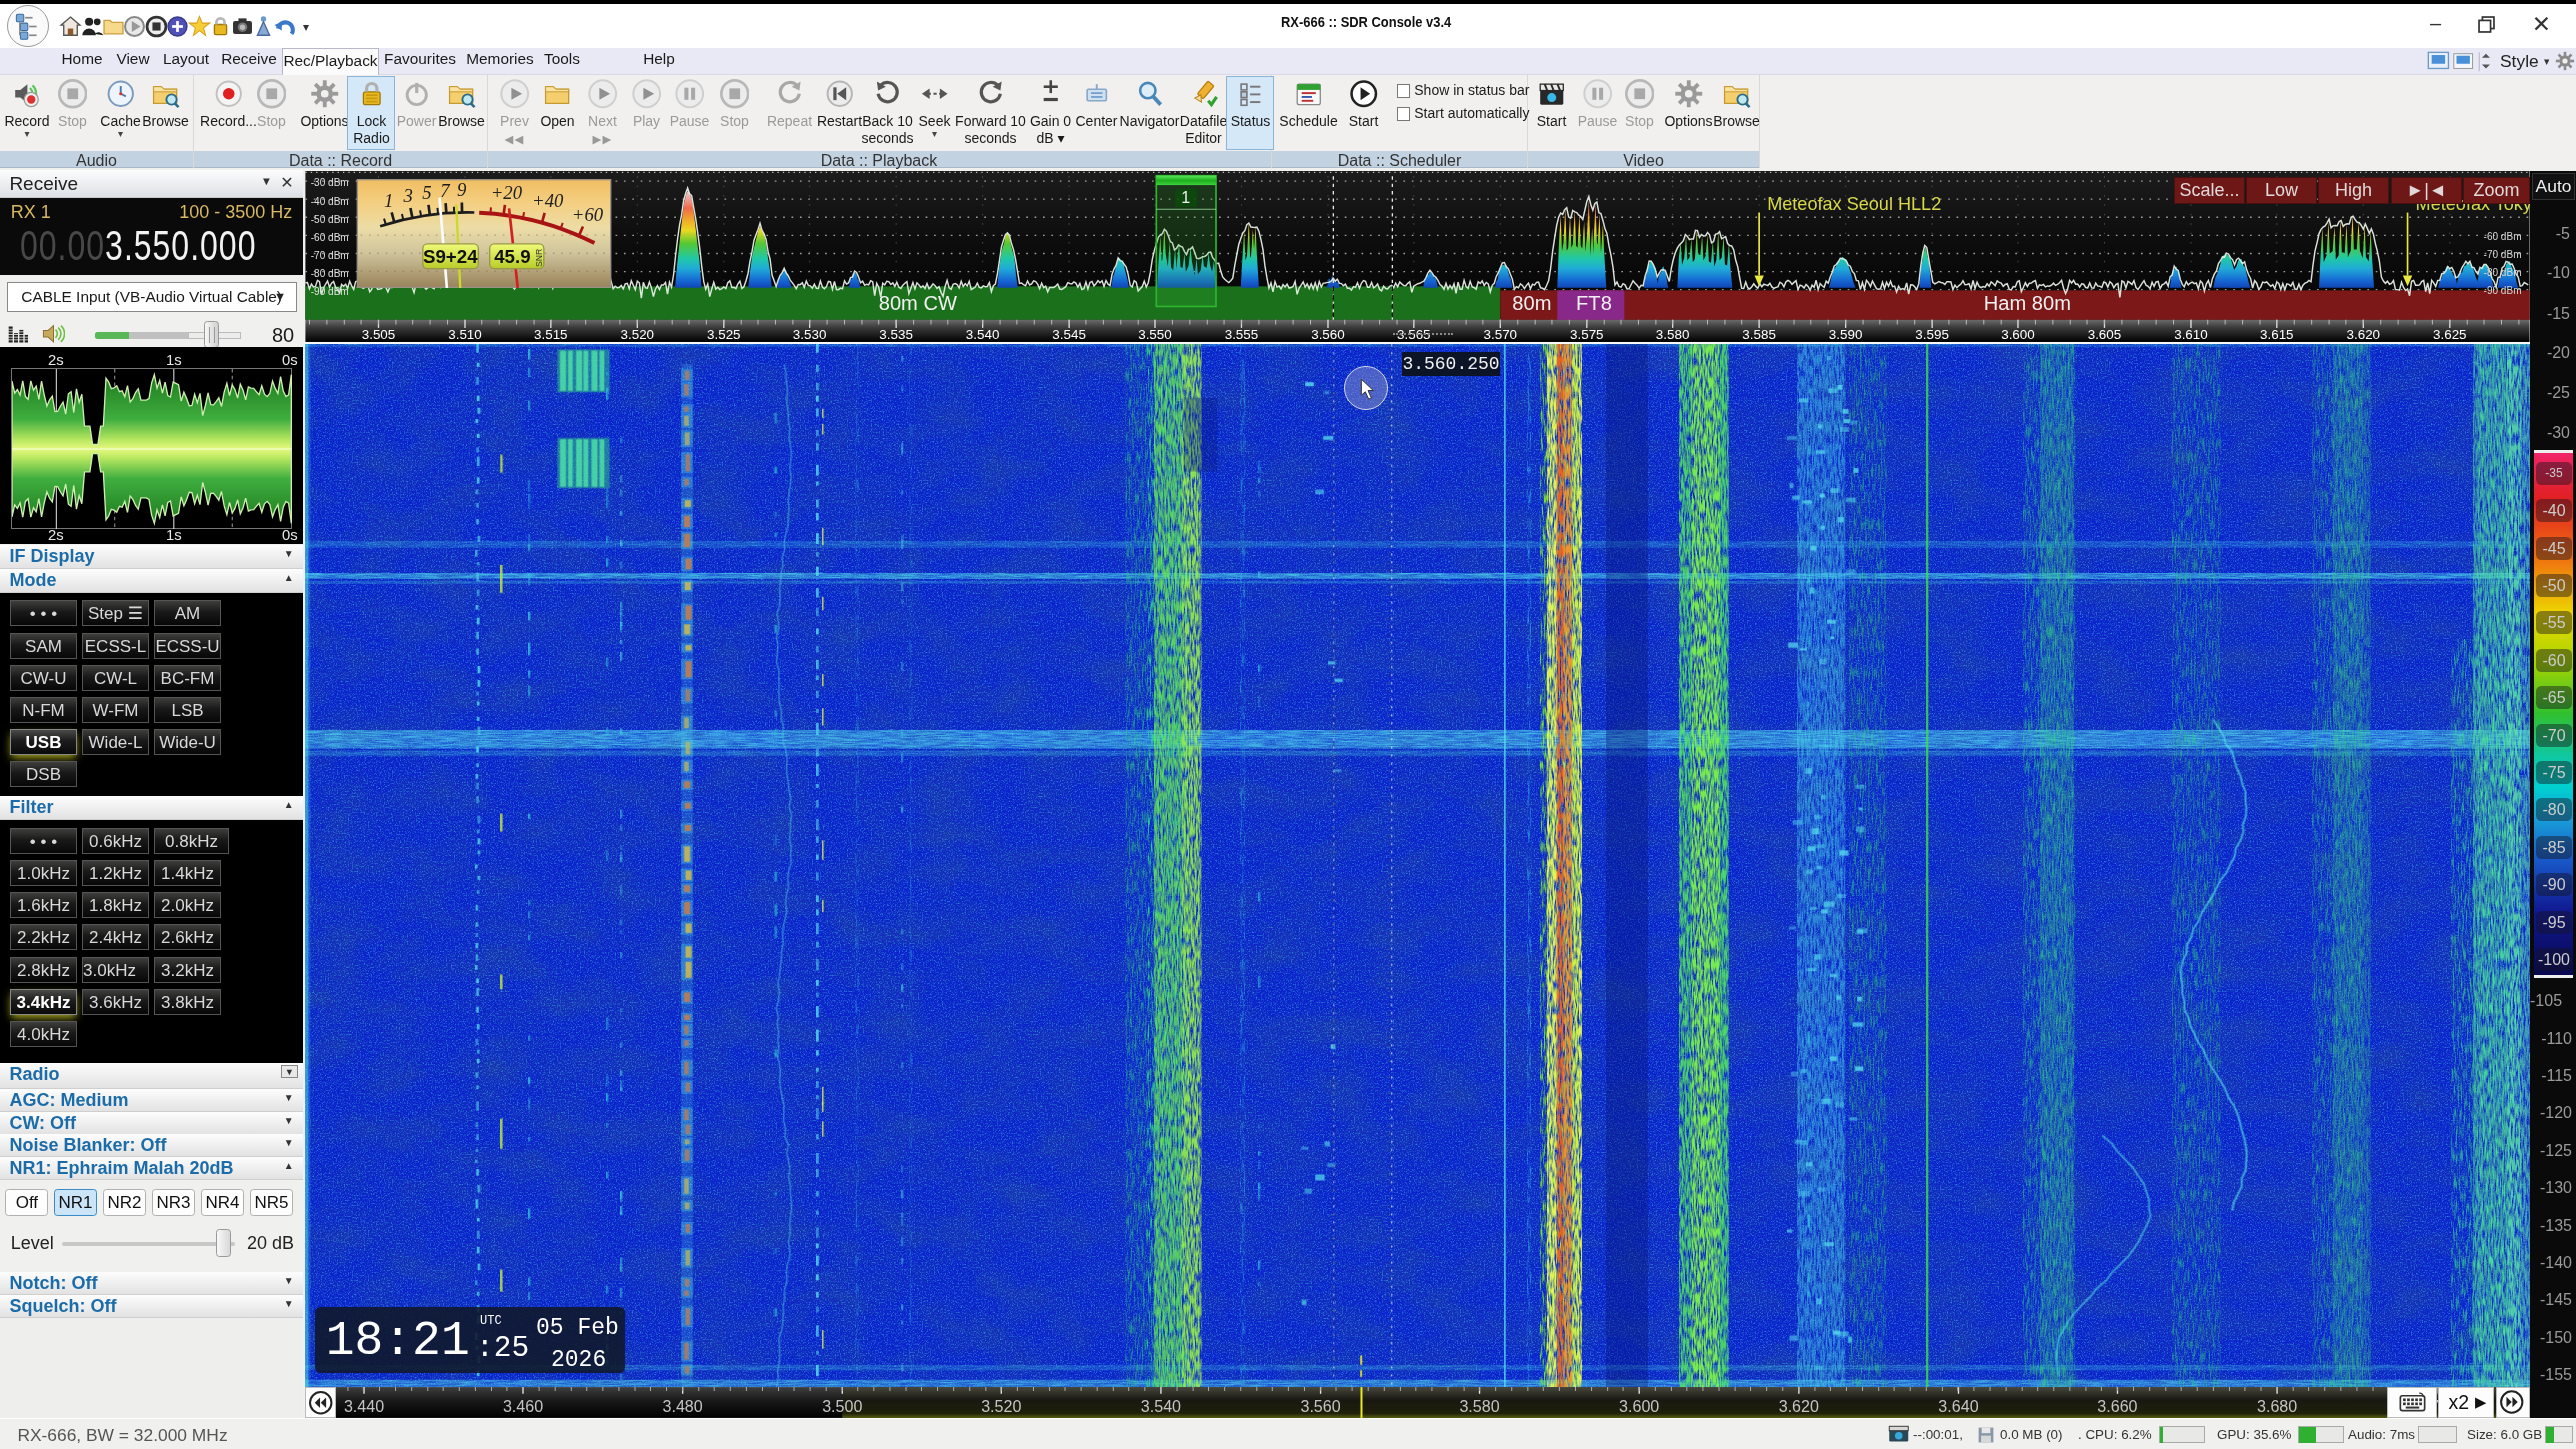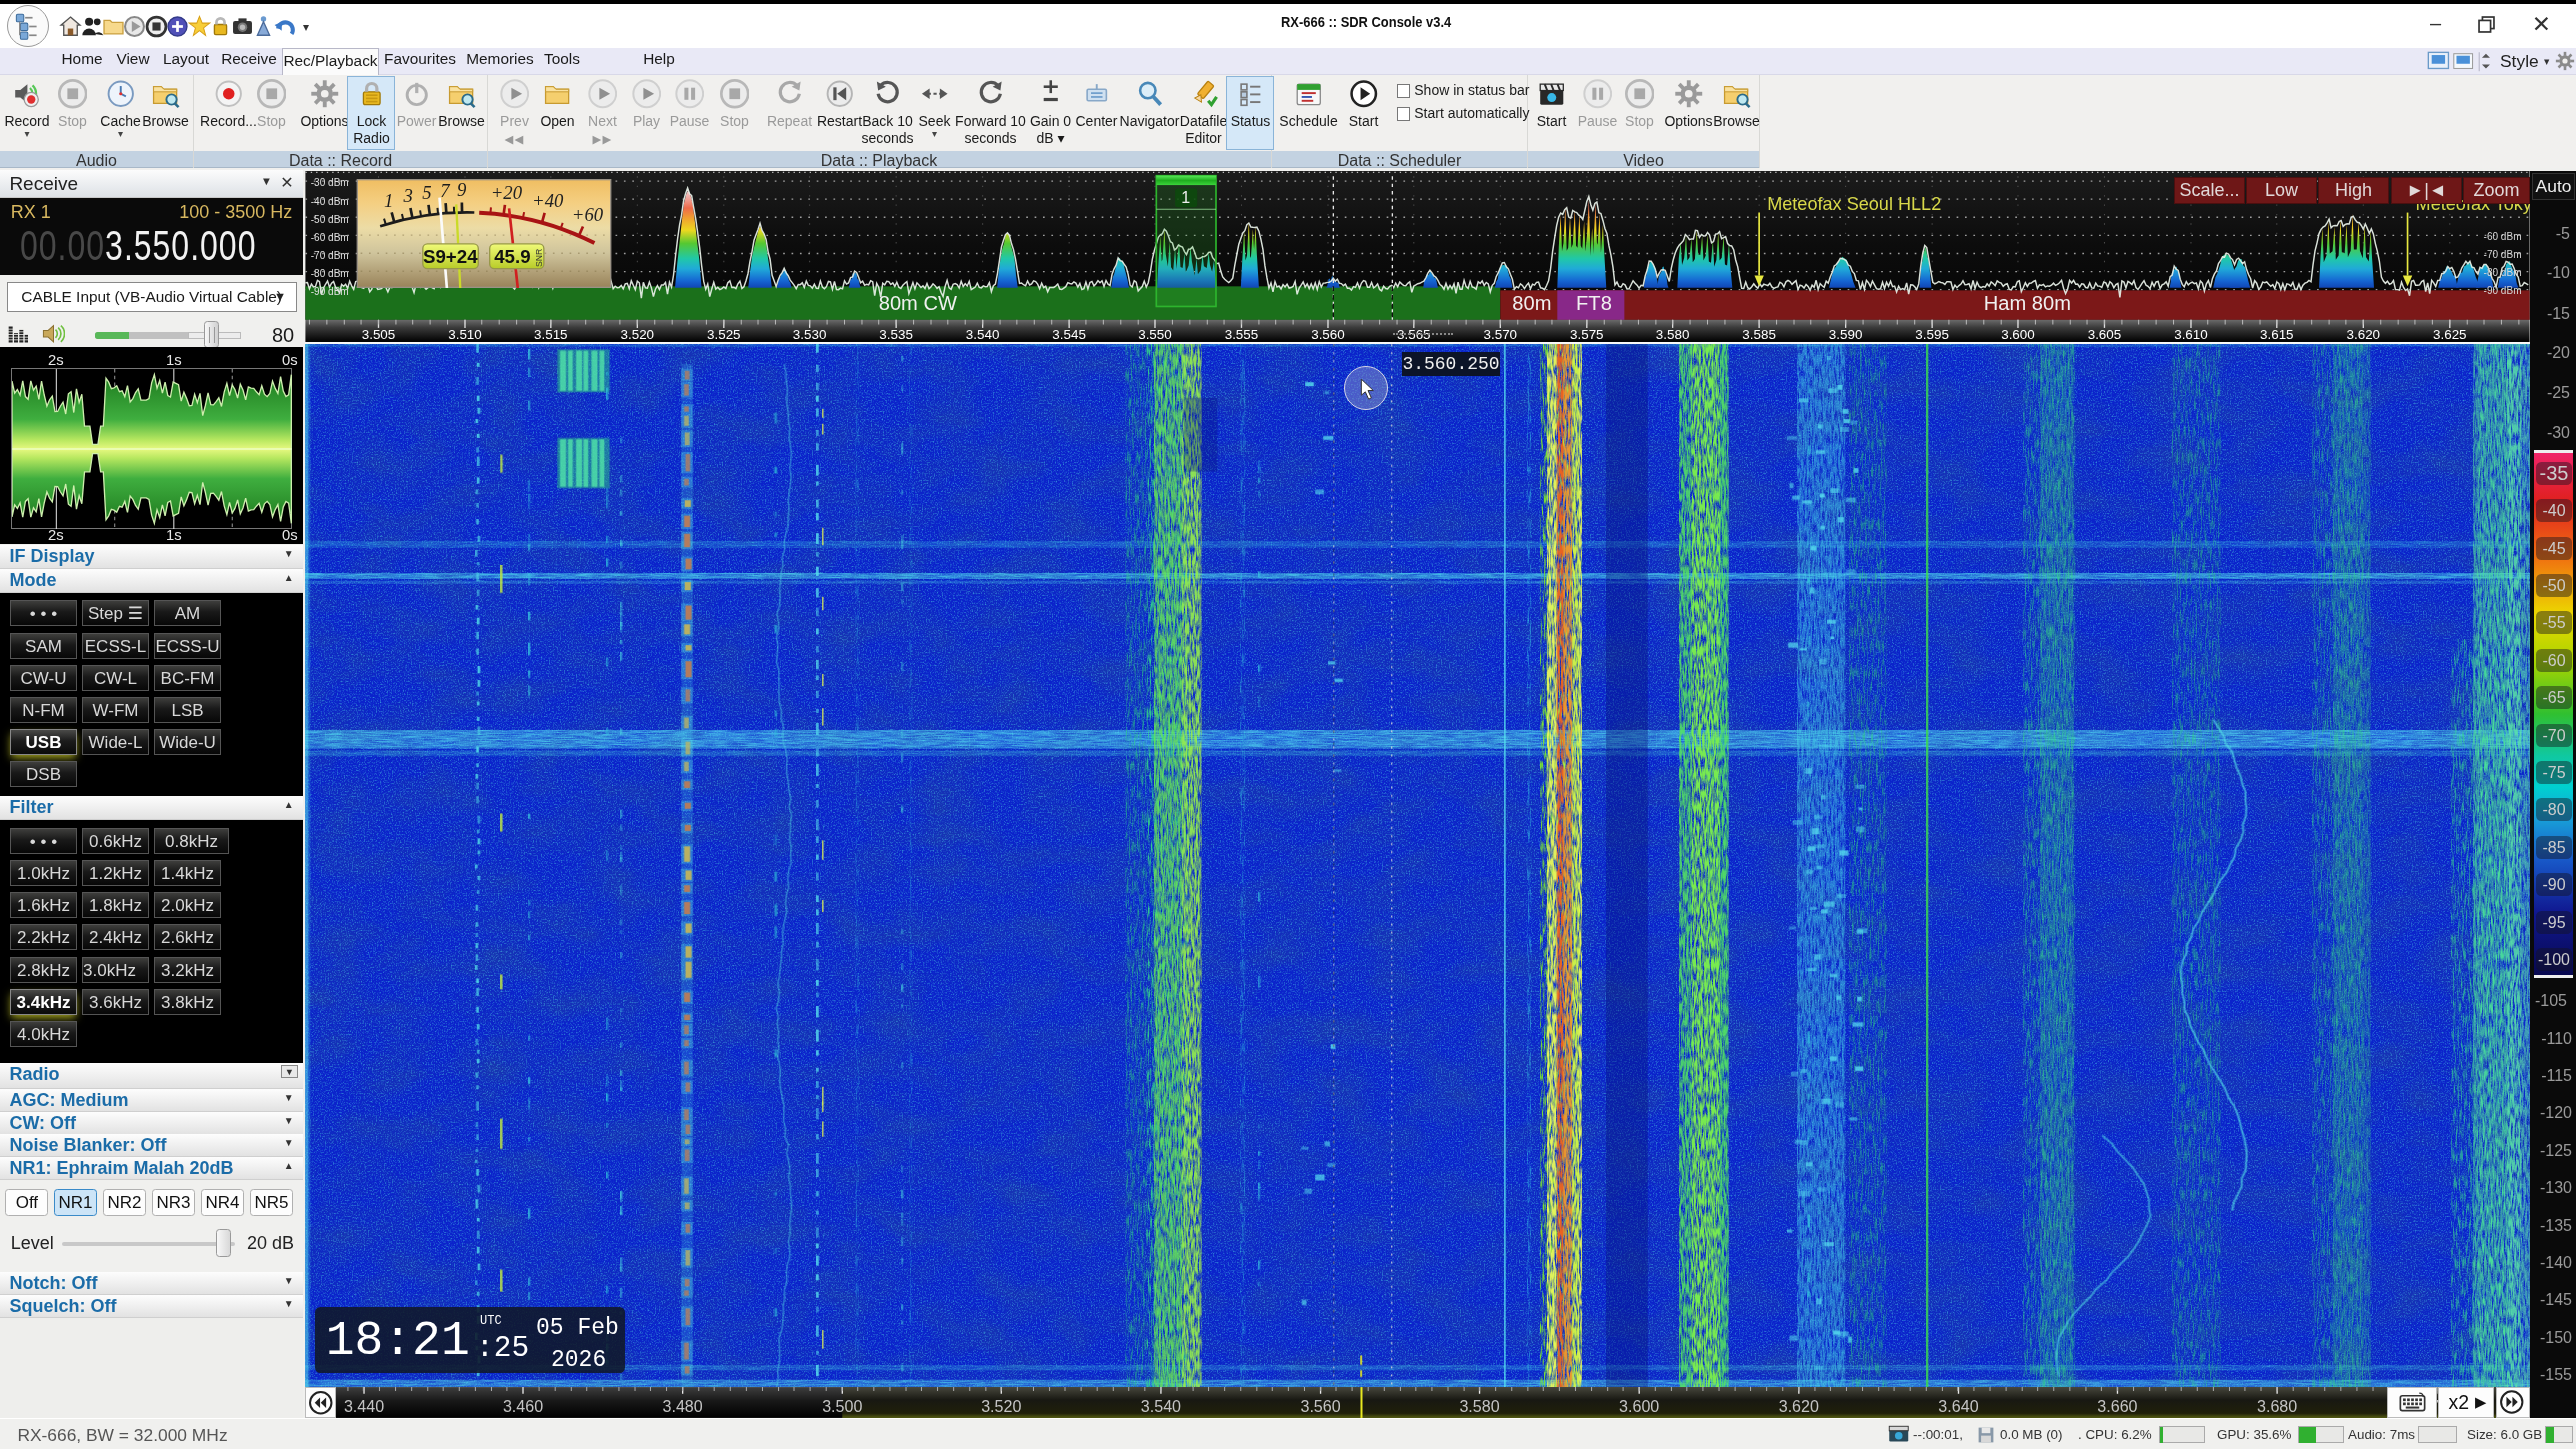--- a/index.html
+++ b/index.html
@@ -1789,35 +1789,35 @@
 <div class="abs" style="left:2532px;top:173px;width:43px;height:27px;background:#111;border:0.7px solid #333;color:#eee;font-size:17.4px;text-align:center;line-height:25.5px;">Auto</div>
 <div class="abs" style="left:2530px;top:225px;width:40px;text-align:right;font-size:16px;color:#9a9a9a;">-5</div>
 <div class="abs" style="left:2530px;top:264px;width:40px;text-align:right;font-size:16px;color:#9a9a9a;">-10</div>
 <div class="abs" style="left:2530px;top:305px;width:40px;text-align:right;font-size:16px;color:#9a9a9a;">-15</div>
 <div class="abs" style="left:2530px;top:344px;width:40px;text-align:right;font-size:16px;color:#9a9a9a;">-20</div>
 <div class="abs" style="left:2530px;top:384px;width:40px;text-align:right;font-size:16px;color:#9a9a9a;">-25</div>
 <div class="abs" style="left:2530px;top:424px;width:40px;text-align:right;font-size:16px;color:#9a9a9a;">-30</div>
 <div class="abs" style="left:2534px;top:450px;width:39px;height:2.7px;background:#eee;"></div>
 <div class="abs" style="left:2534px;top:453px;width:39px;height:522px;background:linear-gradient(#f02468,#e02020 9%,#f07010 20%,#ecd800 31%,#a8d400 40%,#30c030 50%,#10c8a0 58%,#00d0d0 64%,#18a0d8 70%,#1858c8 78%,#101890 88%,#080850 100%);"></div>
 <div class="abs" style="left:2534px;top:975px;width:39px;height:2.7px;background:#eee;"></div>
-<div class="abs" style="left:2536px;top:462px;width:36px;height:23px;background:rgba(20,20,30,0.45);border-radius:5.4px;text-align:center;font-size:20px;color:#ccc;line-height:23px;">-35</div>
+<div class="abs" style="left:2536px;top:462px;width:36px;height:23px;background:rgba(20,20,30,0.45);border-radius:5.4px;text-align:center;font-size:12px;color:#ccc;line-height:23px;">-35</div>
 <div class="abs" style="left:2536px;top:499px;width:36px;height:23px;background:rgba(20,20,30,0.45);border-radius:5.4px;text-align:center;font-size:16px;color:#ccc;line-height:23px;">-40</div>
 <div class="abs" style="left:2536px;top:537px;width:36px;height:23px;background:rgba(20,20,30,0.45);border-radius:5.4px;text-align:center;font-size:16px;color:#ccc;line-height:23px;">-45</div>
 <div class="abs" style="left:2536px;top:574px;width:36px;height:23px;background:rgba(20,20,30,0.45);border-radius:5.4px;text-align:center;font-size:16px;color:#ccc;line-height:23px;">-50</div>
 <div class="abs" style="left:2536px;top:611px;width:36px;height:23px;background:rgba(20,20,30,0.45);border-radius:5.4px;text-align:center;font-size:16px;color:#ccc;line-height:23px;">-55</div>
 <div class="abs" style="left:2536px;top:649px;width:36px;height:23px;background:rgba(20,20,30,0.45);border-radius:5.4px;text-align:center;font-size:16px;color:#ccc;line-height:23px;">-60</div>
 <div class="abs" style="left:2536px;top:686px;width:36px;height:23px;background:rgba(20,20,30,0.45);border-radius:5.4px;text-align:center;font-size:16px;color:#ccc;line-height:23px;">-65</div>
 <div class="abs" style="left:2536px;top:724px;width:36px;height:23px;background:rgba(20,20,30,0.45);border-radius:5.4px;text-align:center;font-size:16px;color:#ccc;line-height:23px;">-70</div>
 <div class="abs" style="left:2536px;top:761px;width:36px;height:23px;background:rgba(20,20,30,0.45);border-radius:5.4px;text-align:center;font-size:16px;color:#ccc;line-height:23px;">-75</div>
 <div class="abs" style="left:2536px;top:798px;width:36px;height:23px;background:rgba(20,20,30,0.45);border-radius:5.4px;text-align:center;font-size:16px;color:#ccc;line-height:23px;">-80</div>
 <div class="abs" style="left:2536px;top:836px;width:36px;height:23px;background:rgba(20,20,30,0.45);border-radius:5.4px;text-align:center;font-size:16px;color:#ccc;line-height:23px;">-85</div>
 <div class="abs" style="left:2536px;top:873px;width:36px;height:23px;background:rgba(20,20,30,0.45);border-radius:5.4px;text-align:center;font-size:16px;color:#ccc;line-height:23px;">-90</div>
 <div class="abs" style="left:2536px;top:911px;width:36px;height:23px;background:rgba(20,20,30,0.45);border-radius:5.4px;text-align:center;font-size:16px;color:#ccc;line-height:23px;">-95</div>
 <div class="abs" style="left:2536px;top:948px;width:36px;height:23px;background:rgba(20,20,30,0.45);border-radius:5.4px;text-align:center;font-size:16px;color:#ccc;line-height:23px;">-100</div>
-<div class="abs" style="left:2530px;top:992px;width:42px;text-align:center;font-size:16px;color:#9a9a9a;">-105</div>
+<div class="abs" style="left:2530px;top:992px;width:42px;text-align:left;font-size:16px;color:#9a9a9a;">-105</div>
 <div class="abs" style="left:2530px;top:1030px;width:42px;text-align:right;font-size:16px;color:#9a9a9a;">-110</div>
 <div class="abs" style="left:2530px;top:1067px;width:42px;text-align:right;font-size:16px;color:#9a9a9a;">-115</div>
 <div class="abs" style="left:2530px;top:1104px;width:42px;text-align:right;font-size:16px;color:#9a9a9a;">-120</div>
 <div class="abs" style="left:2530px;top:1142px;width:42px;text-align:right;font-size:16px;color:#9a9a9a;">-125</div>
 <div class="abs" style="left:2530px;top:1179px;width:42px;text-align:right;font-size:16px;color:#9a9a9a;">-130</div>
 <div class="abs" style="left:2530px;top:1217px;width:42px;text-align:right;font-size:16px;color:#9a9a9a;">-135</div>
 <div class="abs" style="left:2530px;top:1254px;width:42px;text-align:right;font-size:16px;color:#9a9a9a;">-140</div>
 <div class="abs" style="left:2530px;top:1291px;width:42px;text-align:right;font-size:16px;color:#9a9a9a;">-145</div>
 <div class="abs" style="left:2530px;top:1329px;width:42px;text-align:right;font-size:16px;color:#9a9a9a;">-150</div>
 <div class="abs" style="left:2530px;top:1366px;width:42px;text-align:right;font-size:16px;color:#9a9a9a;">-155</div>

